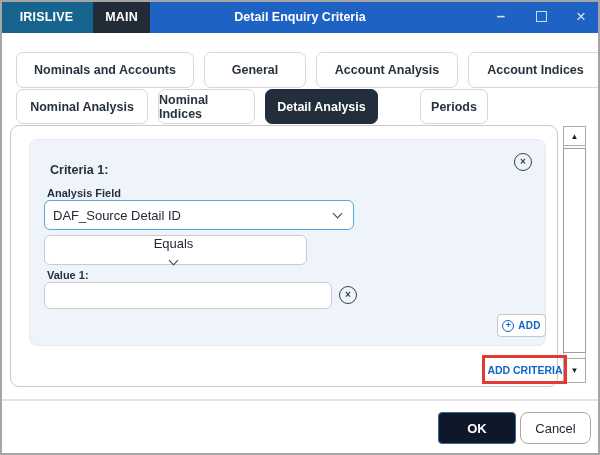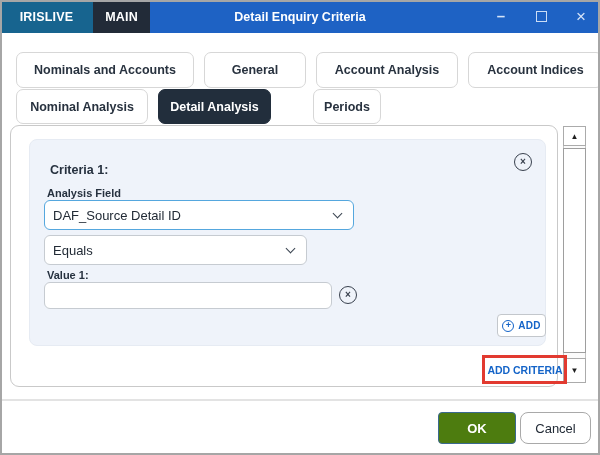--- a/index.html
+++ b/index.html
@@ -83,21 +83,21 @@
   }
   .lbl-analysis { top:47px;text-align:right; }
   .lbl-value    { top:129px; }
   .select-box {
     position:absolute; left:14px; height:30px; background:#ffffff;
     border:1px solid #C6CBD1; border-radius:6px;
     display:flex; align-items:center; padding:0 12px 0 8px;
     font-size:13px; color:#222B36; cursor:pointer;
   }
   .select-analysis { top:60px; width:310px; border:1.5px solid #55A7DE; }
-  .select-operator { top:95px; width:263px; }
+  .select-operator { top:95px; width:263px;flex-direction:column; }
   .select-text { flex:1 1 auto; }
   .chevron {
     width:7px; height:7px; border-right:1.6px solid #3A4450; border-bottom:1.6px solid #3A4450;
     transform:rotate(45deg); margin-top:-4px; flex:0 0 auto;
   }
   .value-input {
     position:absolute; left:14px; top:142px; width:288px; height:27px;
     background:#ffffff; border:1px solid #C6CBD1; border-radius:6px;
     padding:0 10px; font-size:13px; color:#222B36; outline:none;
     font-family:"Liberation Sans", sans-serif;
@@ -142,21 +142,21 @@
     position:absolute; left:-1px; top:21px; width:23px; height:205px;
     background:#ffffff; border:1px solid #9E9E9E; cursor:grab;
   }
 
   
   .footer-divider {
     position:absolute; left:2px; right:2px; top:399px; height:2px; background:#E3E3E3;
   }
   .btn-ok {
     position:absolute; left:438px; top:412px; width:78px; height:32px;
-    background:#4d7c0f; border:1px solid #3A698F; border-radius:4px;
+    background:#0f172a; border:1px solid #3A698F; border-radius:4px;
     color:#ffffff; font-size:13px; font-weight:bold;
     display:flex; align-items:center; justify-content:center; cursor:pointer;
   }
   .btn-cancel {
     position:absolute; left:520px; top:412px; width:71px; height:32px;
     background:#ffffff; border:1px solid #A9A9A9; border-radius:8px;
     color:#222B36; font-size:13px;
     display:flex; align-items:center; justify-content:center; cursor:pointer;
   }
 </style>
@@ -183,20 +183,21 @@
   </div>
 
   <div class="tabrow row1">
     <div class="tab t-w1">Nominals and Accounts</div>
     <div class="tab t-w2">General</div>
     <div class="tab t-w3">Account Analysis</div>
     <div class="tab t-w4">Account Indices</div>
   </div>
   <div class="tabrow row2">
     <div class="tab t-w5">Nominal Analysis</div>
+    <div class="tab t-w6">Nominal Indices</div>
     <div class="tab t-w7 active">Detail Analysis</div>
     <div class="tab t-w8">Periods</div>
   </div>
 
   <div class="scrollpanel">
     <div class="criteria-card">
       <div class="criteria-heading">Criteria 1:</div>
       <div class="circle-x remove-criteria">
         <span>×</span>
       </div>

